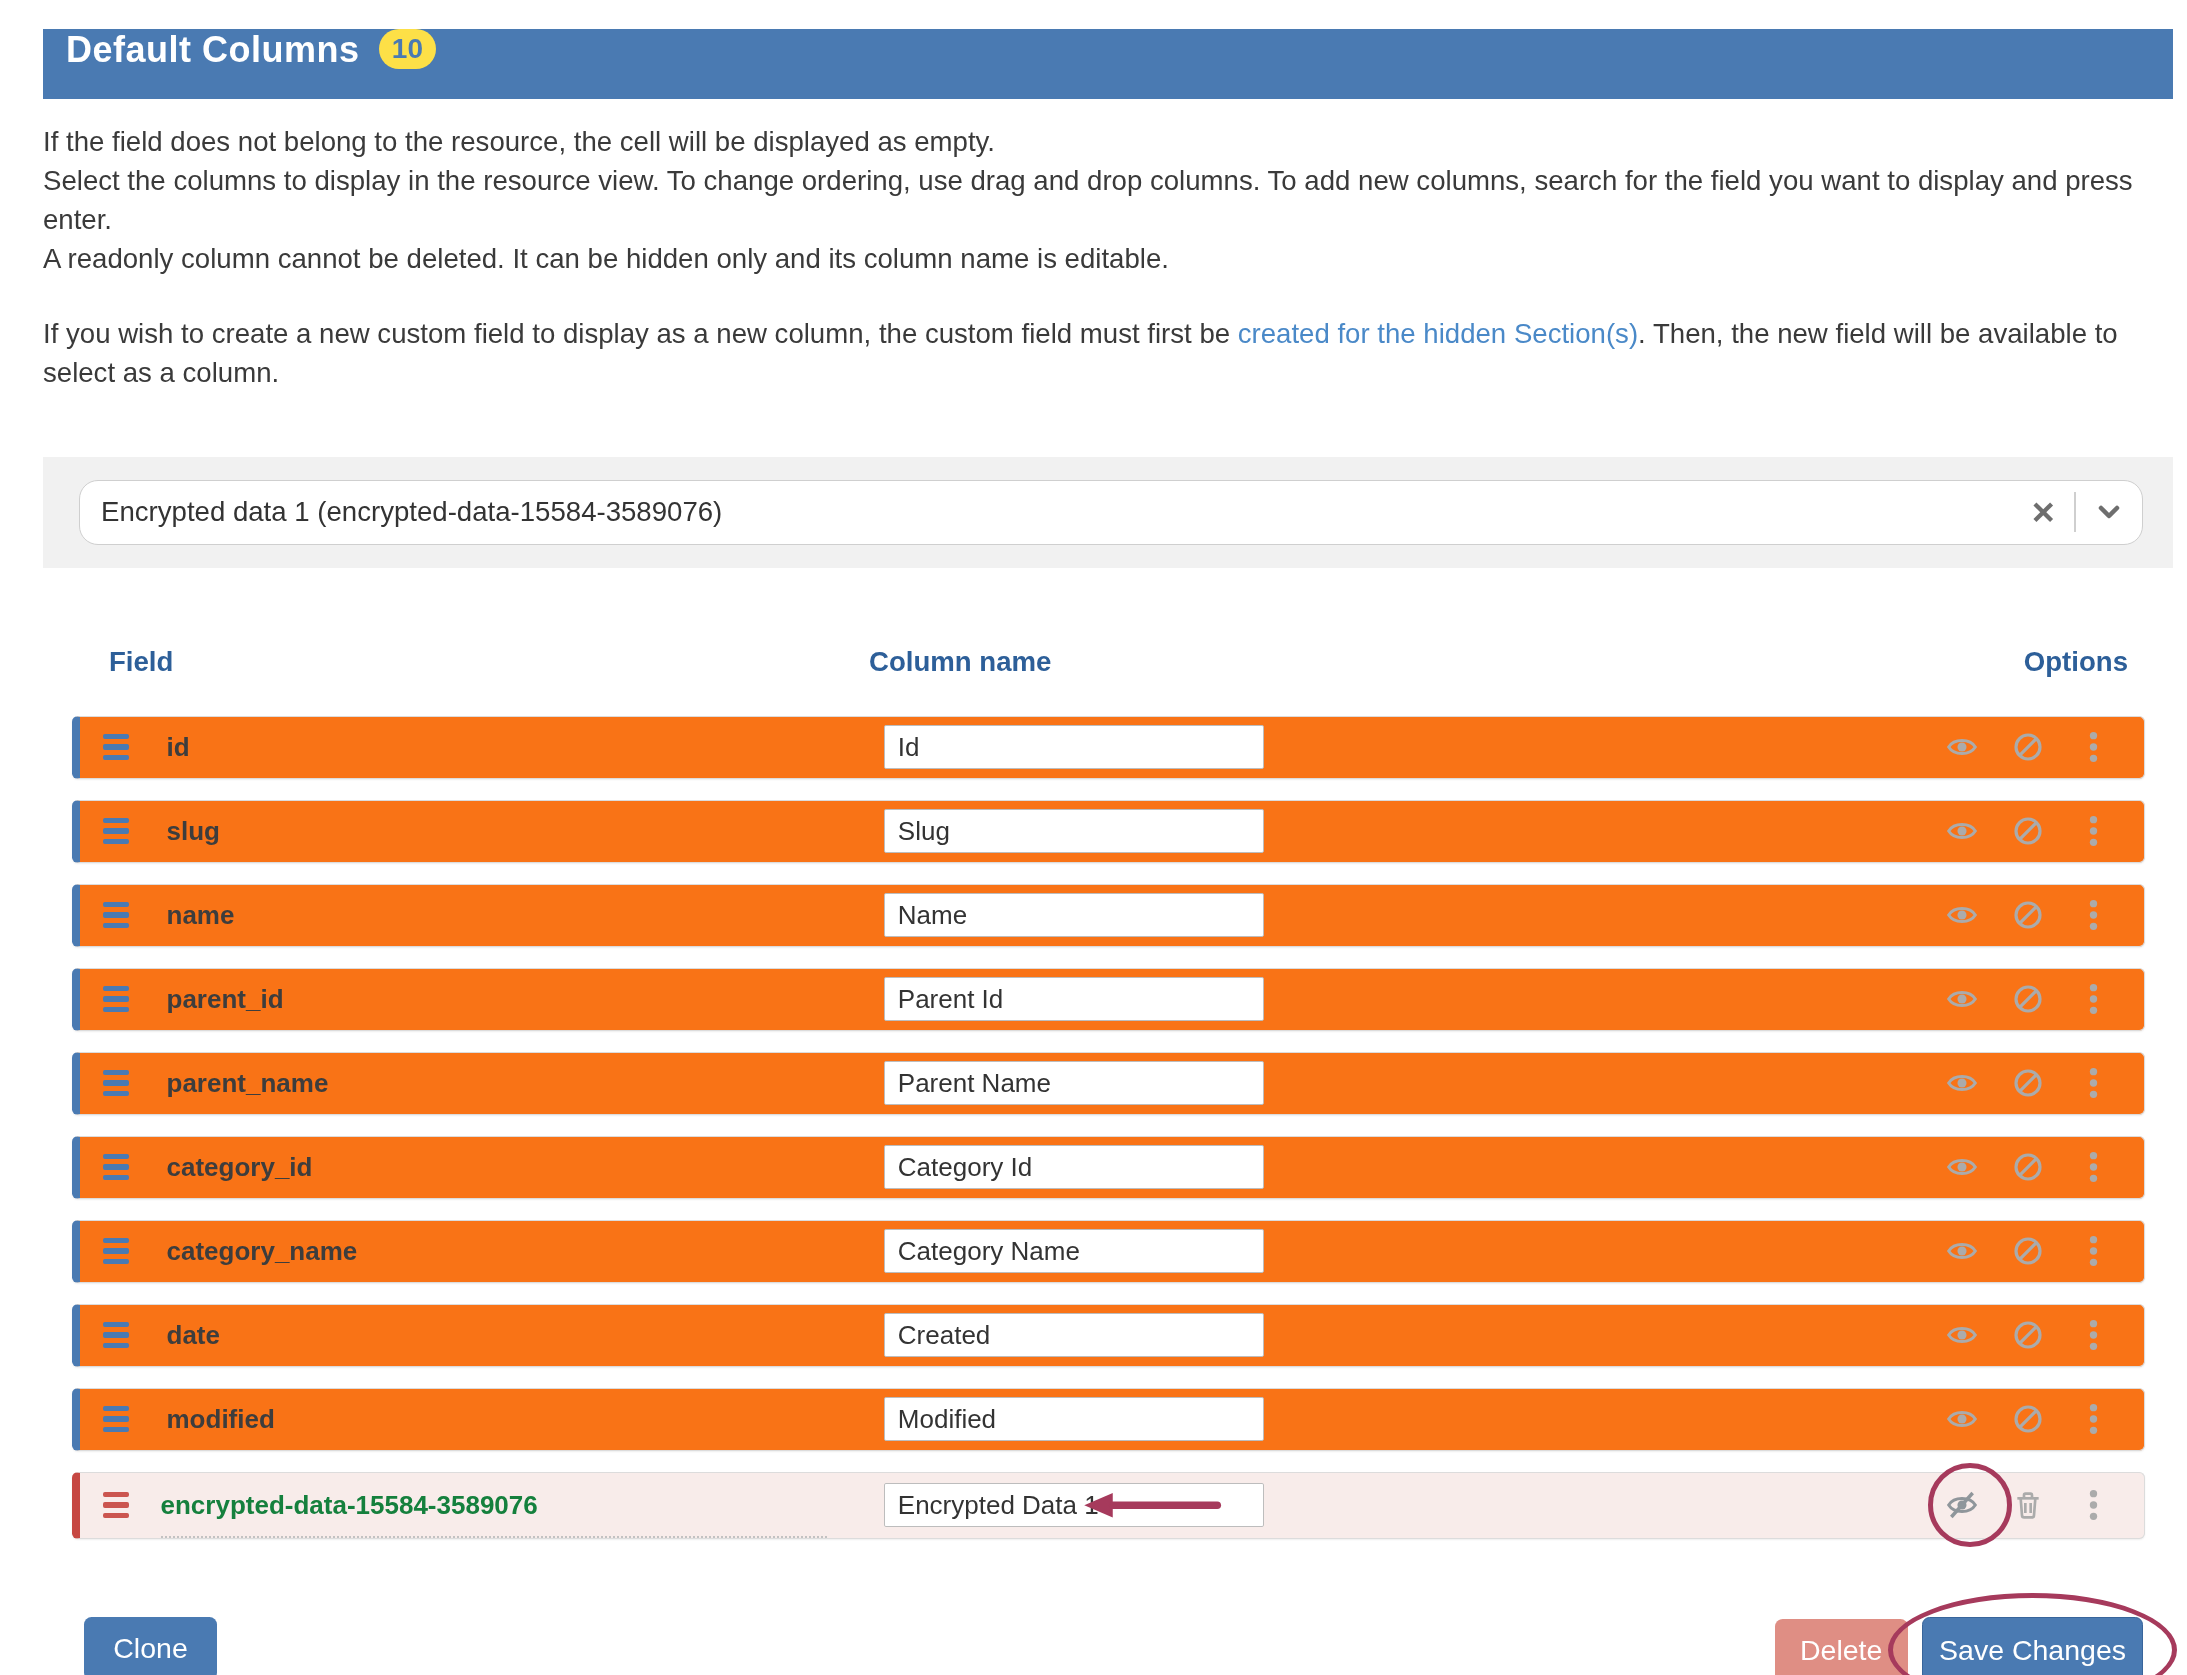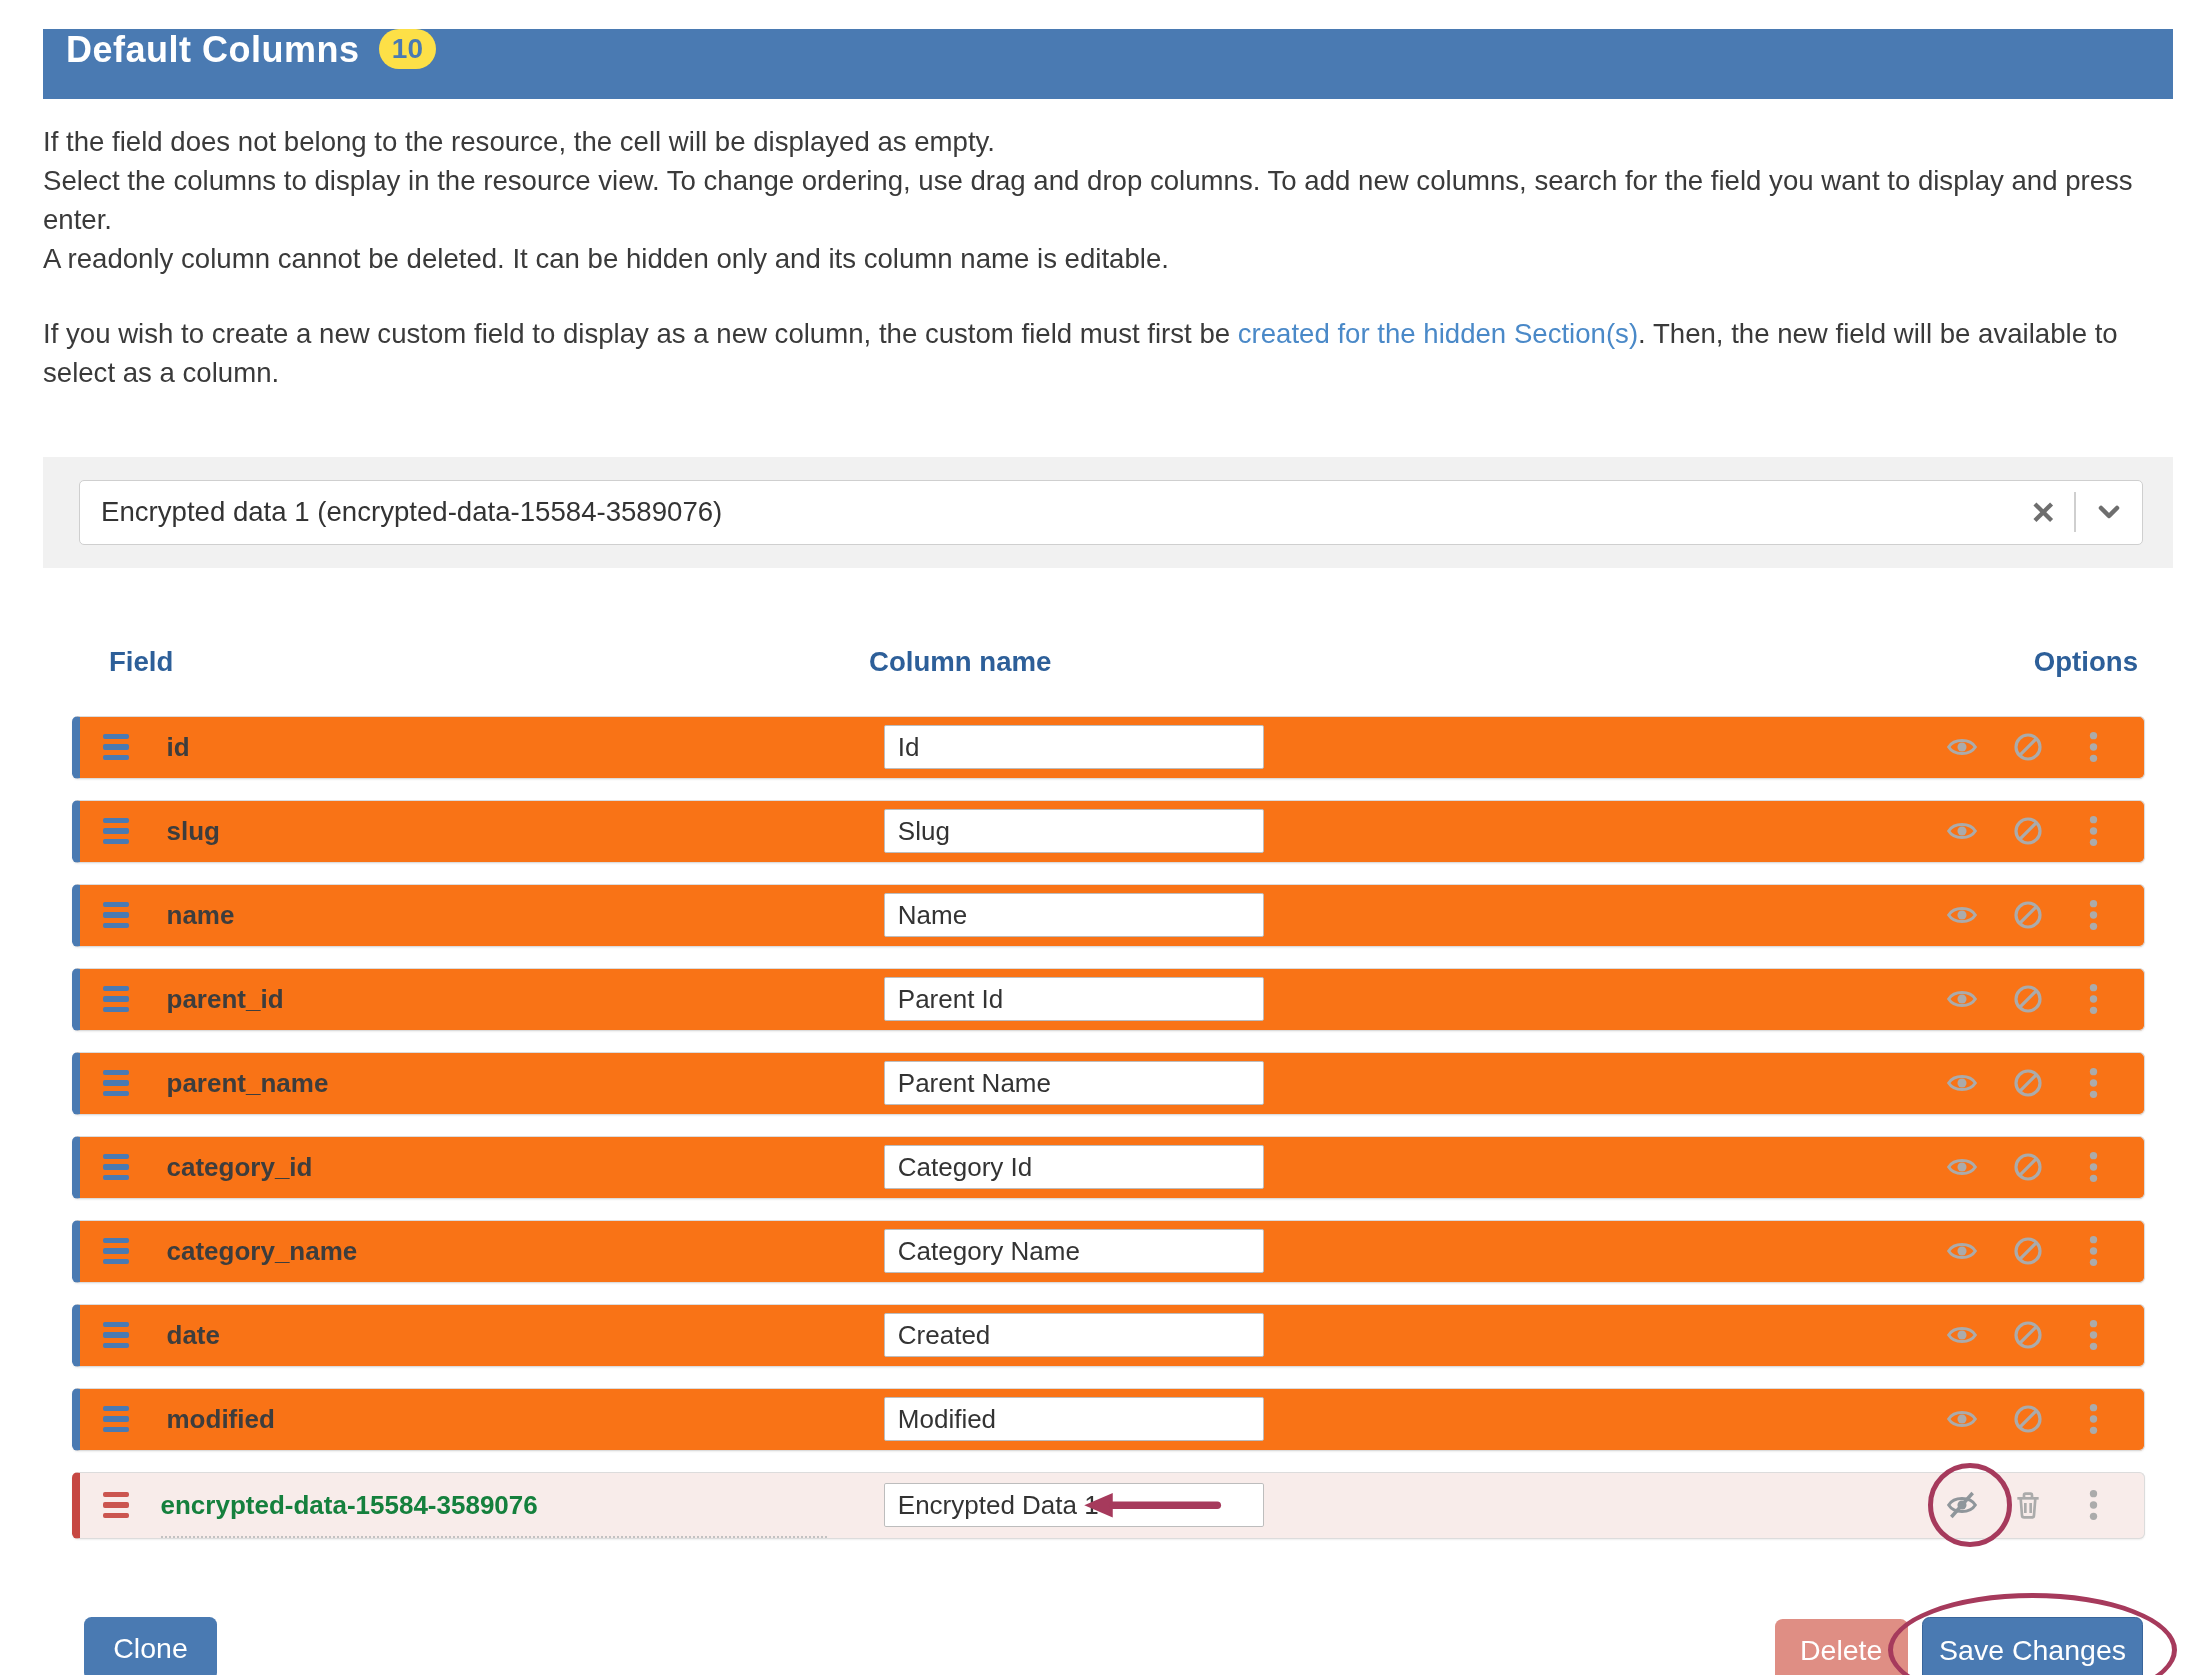--- a/index.html
+++ b/index.html
@@ -24,35 +24,35 @@
   }
 
   
   .intro { margin-top:23px; font-size:27.6px; line-height:39px; color:#3a3a3a; }
   .intro-2 { margin-top:36px; }
   a.inline-link { color:#4a89c8; text-decoration:none; cursor:pointer; }
 
   
   .search-panel { margin-top:65px; background:#f1f1f1; padding:23px 30px 23px 36px; }
   .select-box {
-    background:#fff; border:1.9px solid #cfcfcf; border-radius:5px;
+    background:#fff; border:1.9px solid #cfcfcf; border-radius:19px;
     height:65px; display:flex; align-items:center; padding:0 17px 0 21px;
   }
   .select-value { flex:1; border:none; outline:none; font-size:27.6px; color:#333;
     font-family:"Liberation Sans", sans-serif; background:transparent; }
   .select-controls { display:flex; align-items:center; gap:17px; }
   .icon-btn { background:none; border:none; cursor:pointer; display:flex; align-items:center; padding:0; }
   .v-divider { width:1.9px; height:40px; background:#cfcfcf; }
 
   
   .thead { position:relative; margin-top:78px; height:34px; }
   .thead span { position:absolute; font-size:27.6px; font-weight:bold; color:#2d5f99; }
   .th-field { left:66px; }
   .th-column { left:826px; }
-  .th-options { right:35px; }
+  .th-options { right:45px; }
 
   
   .rows { margin-top:36px; }
   .row {
     position:relative; height:63px; margin:0 28.5px 21px 28.5px;
     background:#f97316; border:1px solid #dcdcdc; border-left:8.6px solid #4a7ab2;
     border-radius:5.7px; display:flex; align-items:center;
     box-shadow:0 1px 1.9px rgba(0,0,0,0.07);
   }
   .row-danger {

